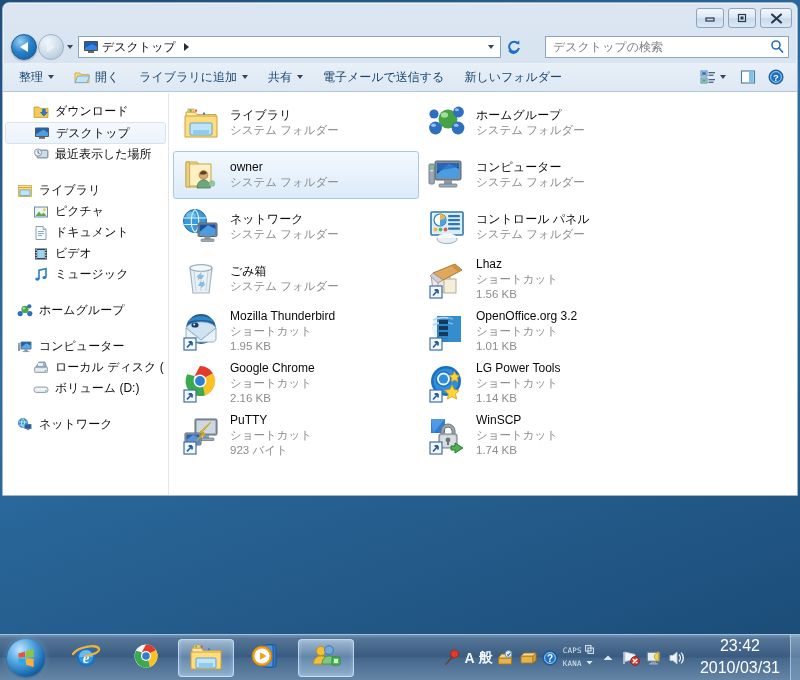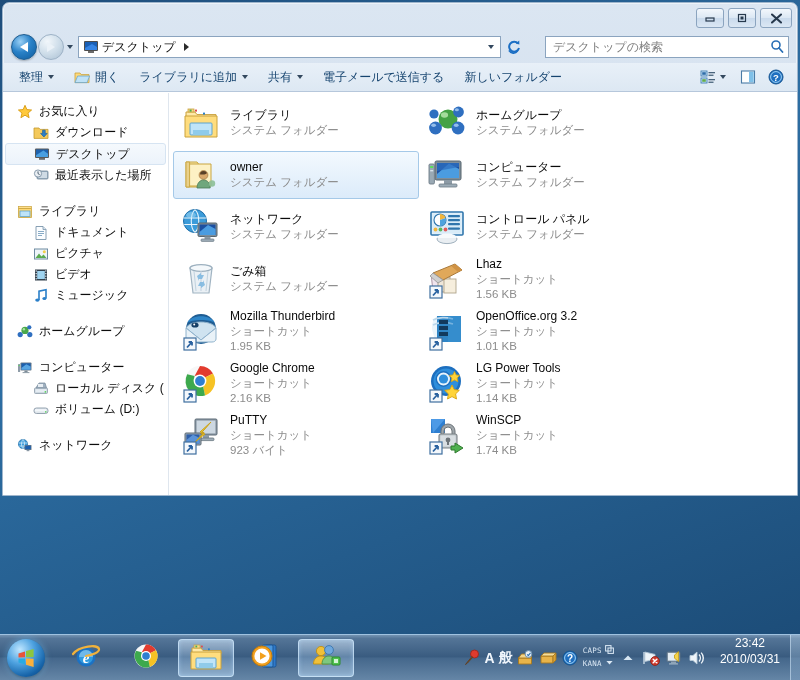--- a/index.html
+++ b/index.html
@@ -226,21 +226,21 @@
   #imebar { display: flex; align-items: center; gap: 4px; }
   .imetxt { color: #f0f6fc; font-size: 14px; font-weight: bold; }
   #lockstack {
     display: flex; flex-direction: column; justify-content: center;
     font-size: 7.5px; color: #dce9f5; line-height: 1.45; letter-spacing: .3px;
     font-family: "DejaVu Sans Mono", monospace;
   }
   .lockrow { display: flex; align-items: center; gap: 3px; }
   #clock {
     text-align: center; color: #ffffff; line-height: 1.35;
-    padding: 0 8px 0 10px; font-size: 12px;
+    padding: 0 8px 0 10px; font-size: 16px;
   }
   #showdesktop {
     width: 10px; height: 46px; margin-left: 2px;
     background: linear-gradient(180deg, rgba(200,225,245,.35), rgba(150,185,220,.25));
     border-left: 1px solid rgba(220,240,255,.5);
   }
 </style>
 </head>
 <body>
 
@@ -378,28 +378,20 @@
         </svg>
       </span>
     </div>
   </div>
 
   <div id="body">
 
     <div id="navpane">
 
       <div class="navgroup">
-        <div class="navitem">
-          <span class="navicon">
-            <svg width="16" height="16" viewBox="0 0 16 16">
-                <path d="M8 1.3 L9.9 5.6 L14.6 6 L11 9.1 L12.1 13.7 L8 11.2 L3.9 13.7 L5 9.1 L1.4 6 L6.1 5.6 Z" fill="#ffc93c" stroke="#d79a10" stroke-width=".9"></path>
-              </svg>
-          </span>
-          <span>お気に入り</span>
-        </div>
         <div class="navitem child">
           <span class="navicon">
             <svg width="16" height="16" viewBox="0 0 16 16">
               <path d="M1 3 h5 l1 1.4 H15 v9 H1 Z" fill="#f4c95b" stroke="#c49a2e" stroke-width=".8"></path>
               <path d="M9.6 5.2 h2.6 v3.2 h2 L10.9 12 L7.6 8.4 h2 Z" fill="#2a7fc9" stroke="#1c5e99" stroke-width=".7"></path>
             </svg>
           </span>
           <span>ダウンロード</span>
         </div>
         <div class="navitem sel">
@@ -436,36 +428,36 @@
               <rect x="1.5" y="2.5" width="13" height="2" fill="#ffdf8c" stroke="#c9a33c" stroke-width=".7"></rect>
               <path d="M1.5 4.5 h13 v9 h-13 Z" fill="#ffd874" stroke="#c9a33c" stroke-width=".8"></path>
               <rect x="3" y="7" width="10" height="5.5" fill="#bfe4f8" stroke="#5fa3cc" stroke-width=".8"></rect>
             </svg>
           </span>
           <span>ライブラリ</span>
         </div>
         <div class="navitem child">
           <span class="navicon">
             <svg width="16" height="16" viewBox="0 0 16 16">
+              <rect x="1.5" y="3" width="13" height="10" fill="#eef4f9" stroke="#6f8ba1" stroke-width="1"></rect>
+              <path d="M2.5 12 L6 7.5 L8.5 10.5 L10.5 8.5 L13.5 12 Z" fill="#5aab4f"></path>
+              <circle cx="11.3" cy="5.8" r="1.5" fill="#f2cf4a"></circle>
+            </svg>
+          </span>
+          <span>ピクチャ</span>
+        </div>
+        <div class="navitem child">
+          <span class="navicon">
+            <svg width="16" height="16" viewBox="0 0 16 16">
               <path d="M3 1.5 h7 l3 3 v10 H3 Z" fill="#fbfdff" stroke="#7b95ab" stroke-width=".9"></path>
               <path d="M10 1.5 v3 h3" fill="#d8e6f0" stroke="#7b95ab" stroke-width=".8"></path>
               <path d="M5 6.5 h6 M5 8.5 h6 M5 10.5 h4" stroke="#7ba1bf" stroke-width=".9"></path>
             </svg>
           </span>
           <span>ドキュメント</span>
-        </div>
-        <div class="navitem child">
-          <span class="navicon">
-            <svg width="16" height="16" viewBox="0 0 16 16">
-              <rect x="1.5" y="3" width="13" height="10" fill="#eef4f9" stroke="#6f8ba1" stroke-width="1"></rect>
-              <path d="M2.5 12 L6 7.5 L8.5 10.5 L10.5 8.5 L13.5 12 Z" fill="#5aab4f"></path>
-              <circle cx="11.3" cy="5.8" r="1.5" fill="#f2cf4a"></circle>
-            </svg>
-          </span>
-          <span>ピクチャ</span>
         </div>
         <div class="navitem child">
           <span class="navicon">
             <svg width="16" height="16" viewBox="0 0 16 16">
               <rect x="2" y="2.5" width="12" height="11" fill="#33414d"></rect>
               <rect x="4.2" y="4" width="7.6" height="8" fill="#9fd4f0"></rect>
               <g fill="#e8eef3">
                   <rect x="2.6" y="3.4" width="1.2" height="1.2"></rect>
                   <rect x="2.6" y="6" width="1.2" height="1.2"></rect>
                   <rect x="2.6" y="8.6" width="1.2" height="1.2"></rect>

